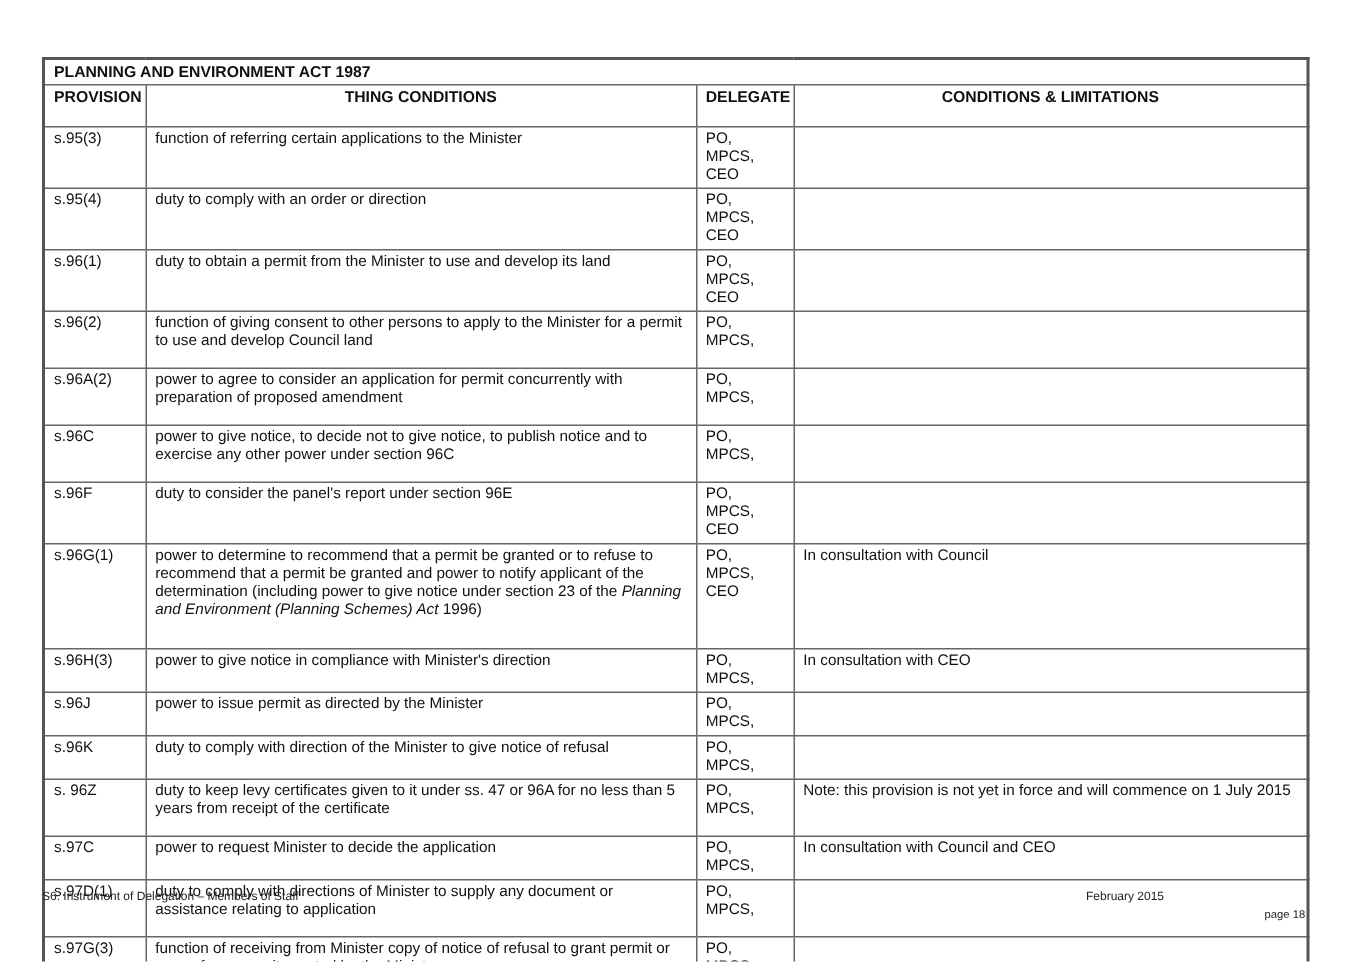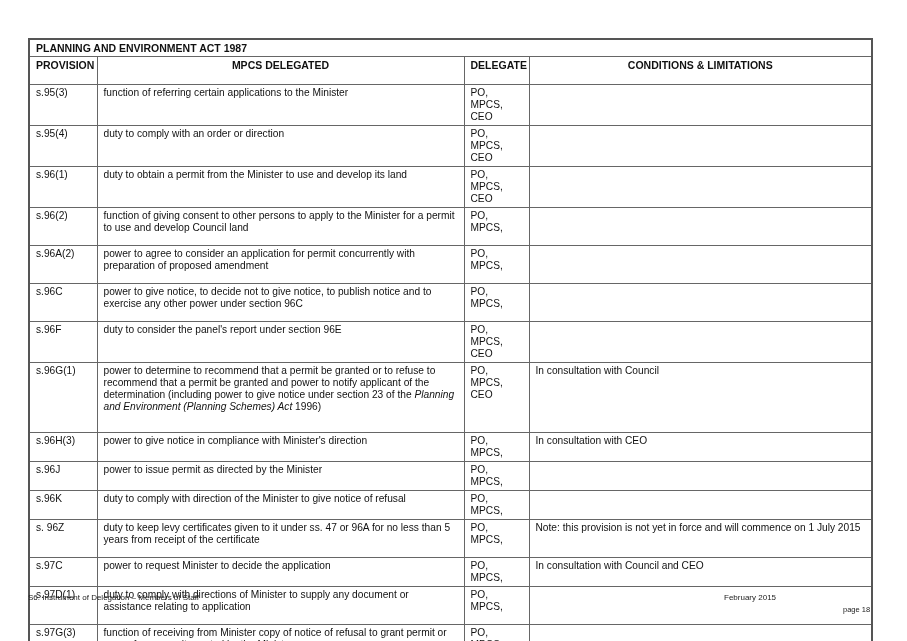--- a/index.html
+++ b/index.html
@@ -35,21 +35,21 @@
         <col class="col-thing">
         <col class="col-del">
         <col class="col-cond">
     </colgroup>
     <tbody id="tbody">
       <tr class="title-row">
         <td colspan="4">PLANNING AND ENVIRONMENT ACT 1987</td>
       </tr>
       <tr class="head-row">
         <th>PROVISION</th>
-        <th>MPCS DELEGATED</th>
+        <th>THING CONDITIONS</th>
         <th>DELEGATE</th>
         <th>CONDITIONS &amp; LIMITATIONS</th>
       </tr>
     <tr style="height: 26px;">
           <td class="prov">s.95(3)</td>
           <td class="thing">function of referring certain applications to the Minister</td>
           <td class="del">PO, MPCS, CEO</td>
           <td class="cond"></td>
         </tr>
         <tr style="height: 24px;">

